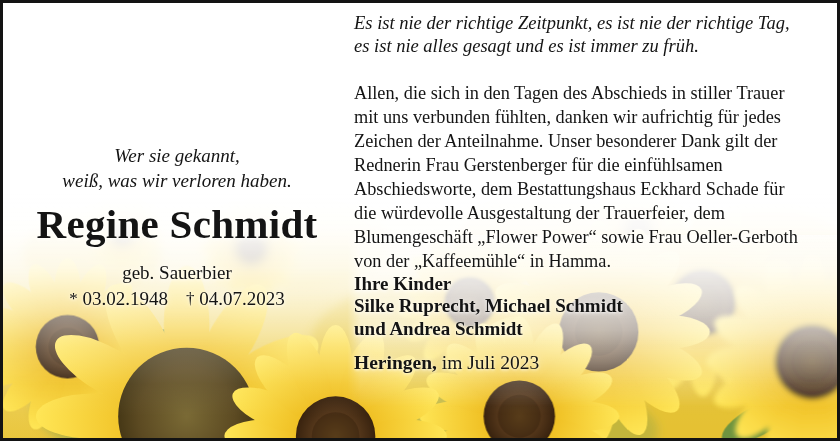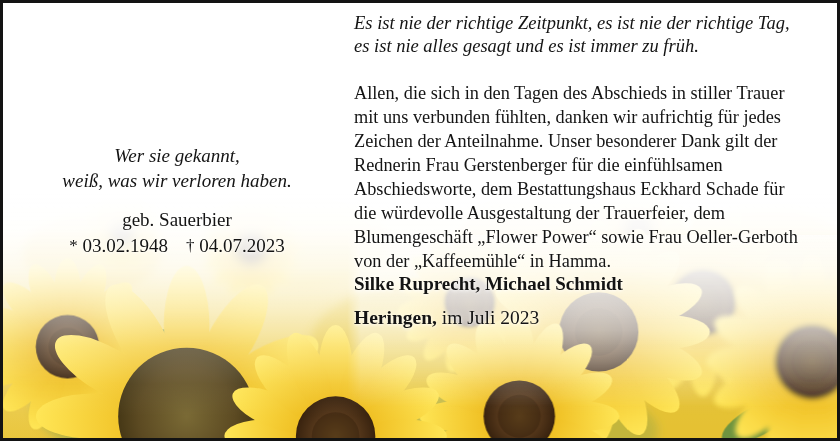--- a/index.html
+++ b/index.html
@@ -180,39 +180,42 @@
       <use href="#sf" transform="translate(335,245) scale(2.0)"></use>
     </svg>
   </div>
 
   <div class="overlay-main"></div>
   <div class="overlay-right"></div>
 
   <div class="left-col">
     <div class="motto">Wer sie gekannt,
 weiß, was wir verloren haben.</div>
+    <div class="deceased-name">Regine Schmidt</div>
     <div class="maiden">geb. Sauerbier</div>
     <div class="life-dates">
       <span class="born-group"><span class="sym">*</span> <span>03.02.1948</span></span><span class="died-group"><span class="sym">†</span> <span>04.07.2023</span></span>
     </div>
   </div>
 
   <div class="right-col">
     <div class="epigraph">Es ist nie der richtige Zeitpunkt, es ist nie der richtige Tag,
 es ist nie alles gesagt und es ist immer zu früh.</div>
     <div class="paragraph">Allen, die sich in den Tagen des Abschieds in stiller Trauer
 mit uns verbunden fühlten, danken wir aufrichtig für jedes
 Zeichen der Anteilnahme. Unser besonderer Dank gilt der
 Rednerin Frau Gerstenberger für die einfühlsamen
 Abschiedsworte, dem Bestattungshaus Eckhard Schade für
 die würdevolle Ausgestaltung der Trauerfeier, dem
 Blumengeschäft „Flower Power“ sowie Frau Oeller-Gerboth
 von der „Kaffeemühle“ in Hamma.</div>
     <div class="mourners">
+      <div>Ihre Kinder</div>
       <div>Silke Ruprecht, Michael Schmidt</div>
+      <div>und Andrea Schmidt</div>
     </div>
     <div class="placeline">
       <span class="place">Heringen,</span>
       <span>im Juli 2023</span>
     </div>
   </div>
 
 </div>
 
 </body></html>

